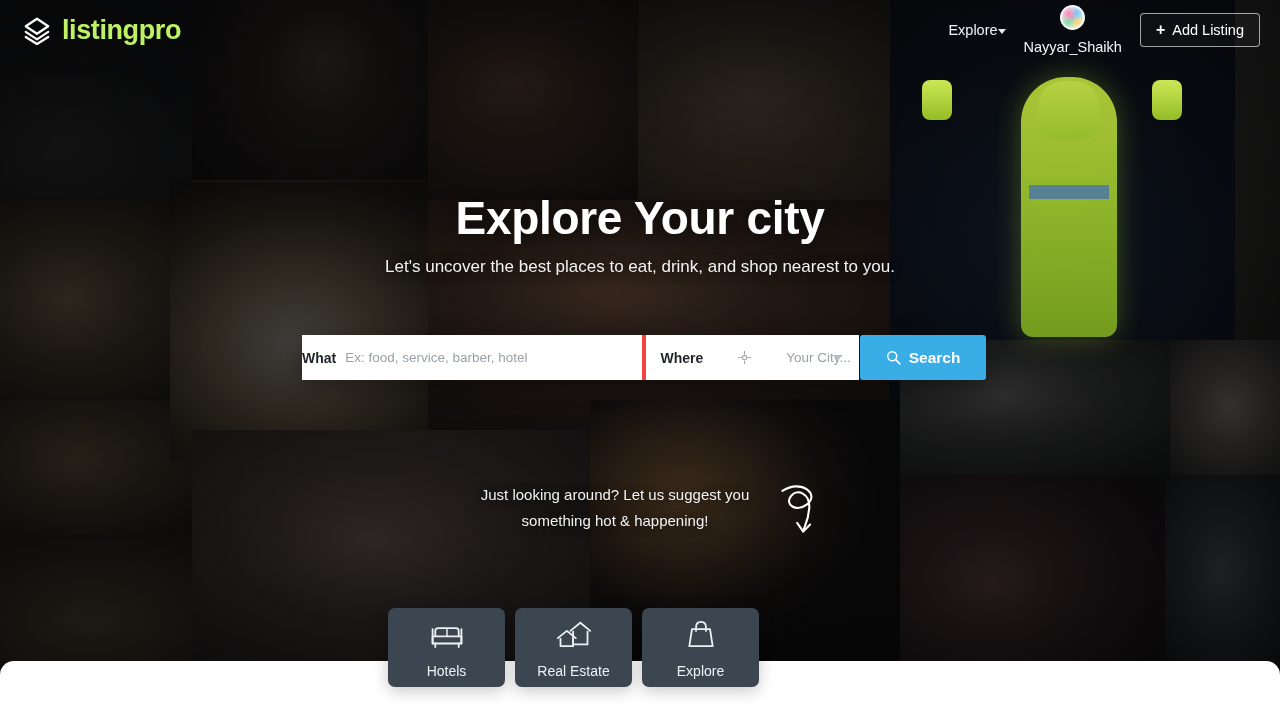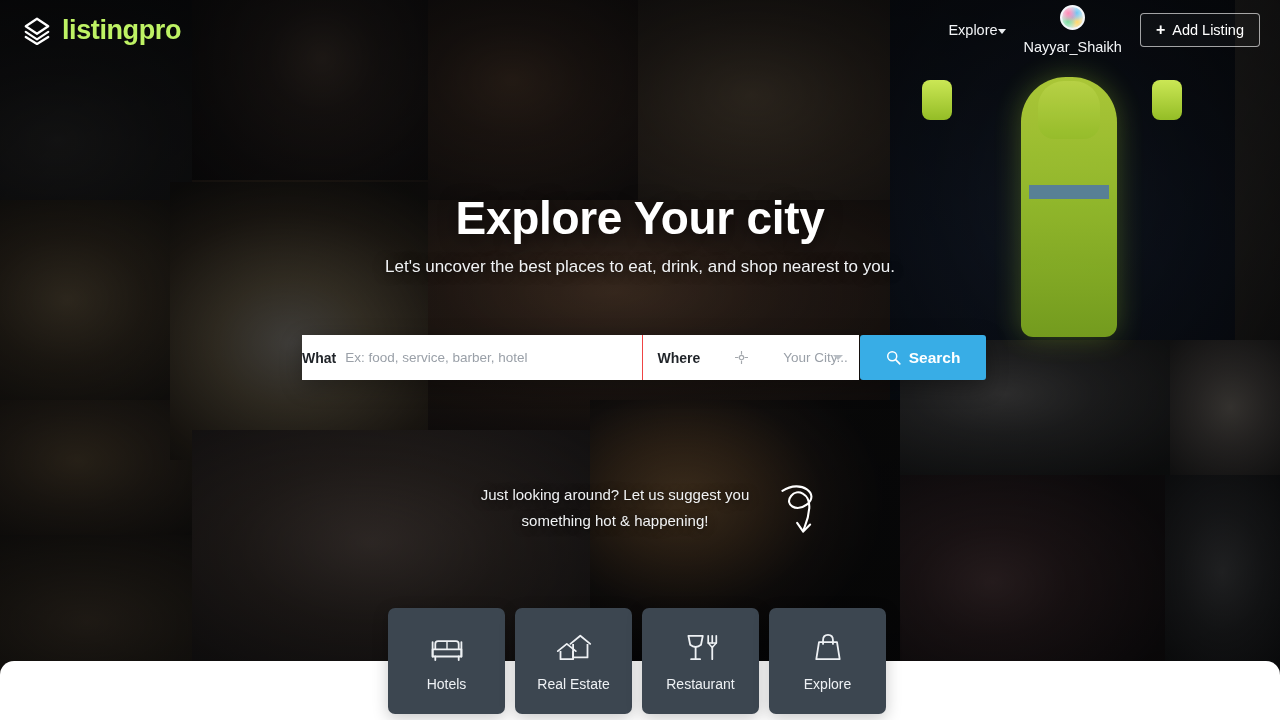--- a/index.html
+++ b/index.html
@@ -275,21 +275,21 @@
   .field {
     display: flex;
     align-items: center;
     background: #ffffff;
     height: 45px;
   }
   .field.what { width: 341px; padding-left: 0; }
   .field.where {
     width: 217px;
     padding-left: 14px;
-    border-left: 1px solid #ef4444;
+    border-left: 4px solid #ef4444;
     position: relative;
     gap: 26px;
   }
   .field-label {
     color: #1f2328;
     font-size: 14px;
     font-weight: 700;
     margin-right: 9px;
     white-space: nowrap;
   }
@@ -374,21 +374,21 @@
   .cards {
     position: absolute;
     left: 388px;
     top: 608px;
     display: flex;
     gap: 10px;
     z-index: 32;
   }
   .card {
     width: 117px;
-    height: 106px;
+    height: 79px;
     background: #3c4650;
     border-radius: 7px;
     display: flex;
     flex-direction: column;
     align-items: center;
     justify-content: center;
     gap: 13px;
     cursor: pointer;
     box-shadow: 0 4px 16px rgba(0,0,0,0.22);
   }
@@ -533,33 +533,20 @@
     <div class="card">
       <svg class="card-icon" viewBox="0 0 40 34">
         <path d="M16 13 L27 4 L38 13" fill="none" stroke="#eef1f4" stroke-width="2" stroke-linejoin="round" stroke-linecap="round"></path>
         <path d="M19 13 L19 28 L35 28 L35 13" fill="none" stroke="#eef1f4" stroke-width="2" stroke-linejoin="round"></path>
         <path d="M2 21 L12 13 L22 21" fill="none" stroke="#eef1f4" stroke-width="2" stroke-linejoin="round" stroke-linecap="round"></path>
         <path d="M5 21 L5 30 L19 30 L19 21" fill="none" stroke="#eef1f4" stroke-width="2" stroke-linejoin="round"></path>
       </svg>
       <span class="card-label">Real Estate</span>
     </div>
 
-    <div class="card">
-      <svg class="card-icon" viewBox="0 0 40 34">
-        <path d="M6 4 L22 4 L20 14 Q14 19 8 14 Z" fill="none" stroke="#eef1f4" stroke-width="2" stroke-linejoin="round"></path>
-        <line x1="14" y1="17" x2="14" y2="30" stroke="#eef1f4" stroke-width="2" stroke-linecap="round"></line>
-        <line x1="9" y1="30" x2="19" y2="30" stroke="#eef1f4" stroke-width="2" stroke-linecap="round"></line>
-        <line x1="28" y1="4" x2="28" y2="12" stroke="#eef1f4" stroke-width="1.9" stroke-linecap="round"></line>
-        <line x1="32.5" y1="4" x2="32.5" y2="12" stroke="#eef1f4" stroke-width="1.9" stroke-linecap="round"></line>
-        <line x1="37" y1="4" x2="37" y2="12" stroke="#eef1f4" stroke-width="1.9" stroke-linecap="round"></line>
-        <path d="M28 12 L37 12 L32.5 17 Z" fill="none" stroke="#eef1f4" stroke-width="1.6" stroke-linejoin="round"></path>
-        <line x1="32.5" y1="16" x2="32.5" y2="30" stroke="#eef1f4" stroke-width="2" stroke-linecap="round"></line>
-      </svg>
-      <span class="card-label">Restaurant</span>
-    </div>
 
     <div class="card">
       <svg class="card-icon" viewBox="0 0 40 34">
         <path d="M10 11 L30 11 L33 30 L7 30 Z" fill="none" stroke="#eef1f4" stroke-width="2" stroke-linejoin="round"></path>
         <path d="M14.5 13 L14.5 9 Q14.5 3 20 3 Q25.5 3 25.5 9 L25.5 13" fill="none" stroke="#eef1f4" stroke-width="2" stroke-linecap="round"></path>
       </svg>
       <span class="card-label">Explore</span>
     </div>
 
   </div>

